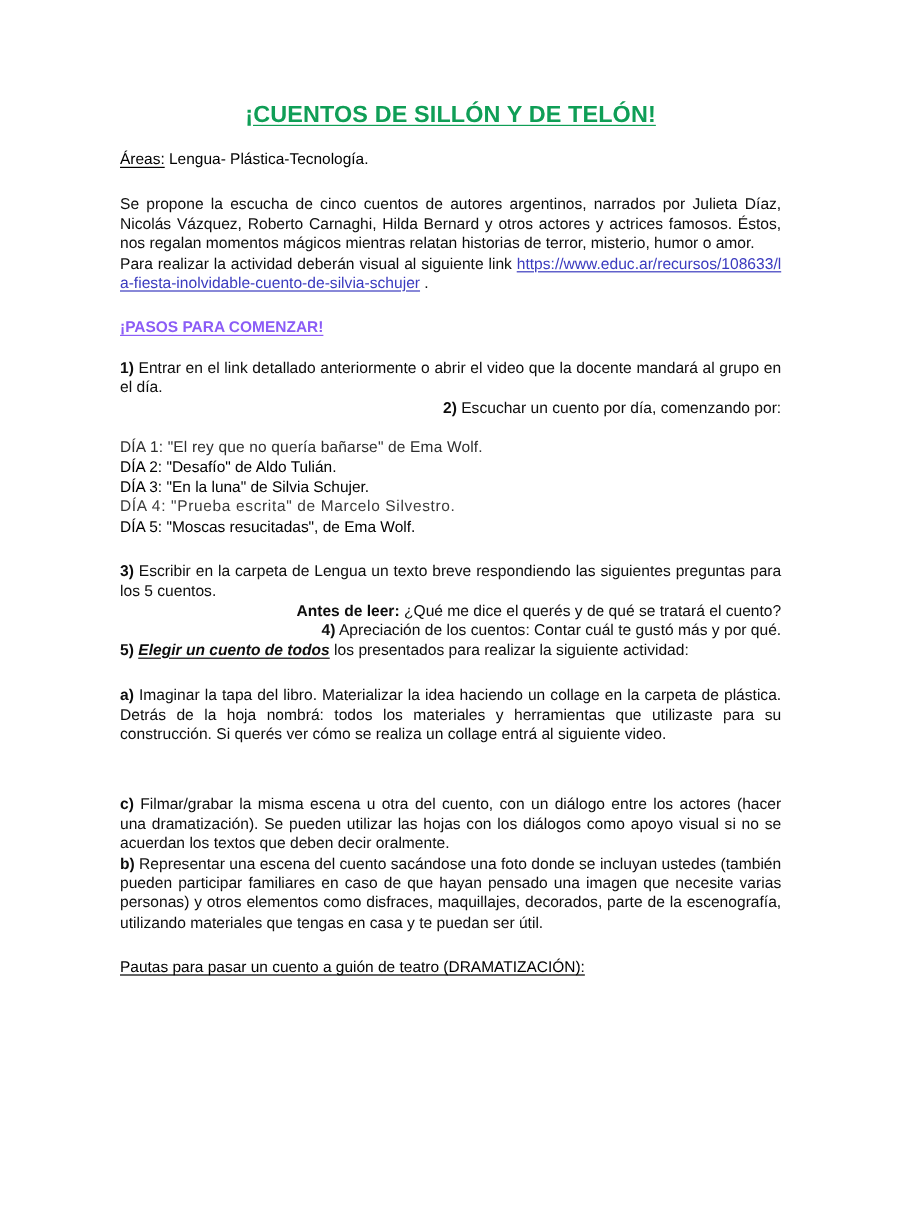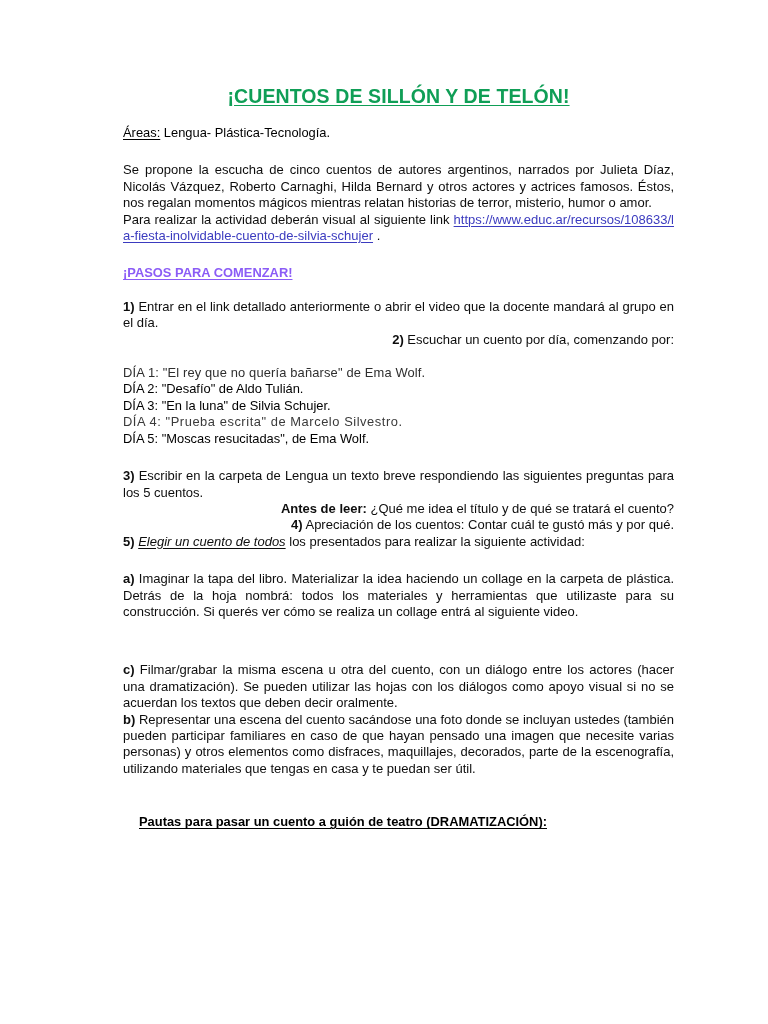--- a/index.html
+++ b/index.html
@@ -21,21 +21,21 @@
     position: relative;
     width: 768px;
     height: 1024px;
     background: #ffffff;
     box-sizing: border-box;
     padding: 0;
   }
 
   .content {
     position: absolute;
-    left: 123px;
+    left: 100px;
     top: 84px;
     width: 551px;
   }
 
   
   .p {
     font-size: 13px;
     line-height: 16.4px;
     margin: 0;
     text-align: justify;
@@ -67,21 +67,21 @@
     text-decoration: underline;
     text-underline-offset: 1.5px;
     margin: 0;
     text-align: left;
   }
 
   
   b, .b { font-weight: bold; }
   .u { text-decoration: underline; text-underline-offset: 1.5px; }
   .bui {
-    font-weight: normal;
+    font-weight: bold;
     font-style: italic;
     text-decoration: underline;
     text-underline-offset: 1.5px;
   }
 
   .link {
     color: #3b3bbf;
     text-decoration: underline;
     text-underline-offset: 1.5px;
     word-break: break-all;
@@ -112,24 +112,24 @@
     font-weight: 400;
   }
   .dia.thin.wide {
     letter-spacing: 0.55px;
     color: #3a3a3a;
   }
 
   .bold-underline-heading {
     font-size: 12.9px;
     line-height: 16.4px;
-    font-weight: bold;
+    font-weight: normal;
     text-decoration: underline;
     text-underline-offset: 2px;
-    margin: 16px;
+    margin: 0;
     text-align: left;
   }
 </style>
 </head>
 <body>
 
 <div class="page">
   <div class="content">
 
     <h1 class="doc-title">¡CUENTOS DE SILLÓN Y DE TELÓN!</h1>
@@ -172,21 +172,21 @@
       <p class="dia">DÍA 5: "Moscas resucitadas", de Ema Wolf.</p>
     </div>
 
     <div class="gap-lg"></div>
 
     <p class="p">
       <b>3)</b><span> Escribir en la carpeta de Lengua un texto breve respondiendo las siguientes preguntas para los 5 cuentos.</span>
     </p>
 
     <p class="p left">
-      <b>Antes de leer:</b><span> ¿Qué me idea el título y de qué se tratará el cuento?</span>
+      <b>Antes de leer:</b><span> ¿Qué me dice el querés y de qué se tratará el cuento?</span>
     </p>
 
 
     <p class="p left">
       <b>4)</b><span> Apreciación de los cuentos: Contar cuál te gustó más y por qué.</span>
     </p>
 
     <p class="p">
       <b>5)</b><span>&nbsp;</span><span class="bui">Elegir un cuento de todos</span><span> los presentados para realizar la siguiente actividad:</span>
     </p>

